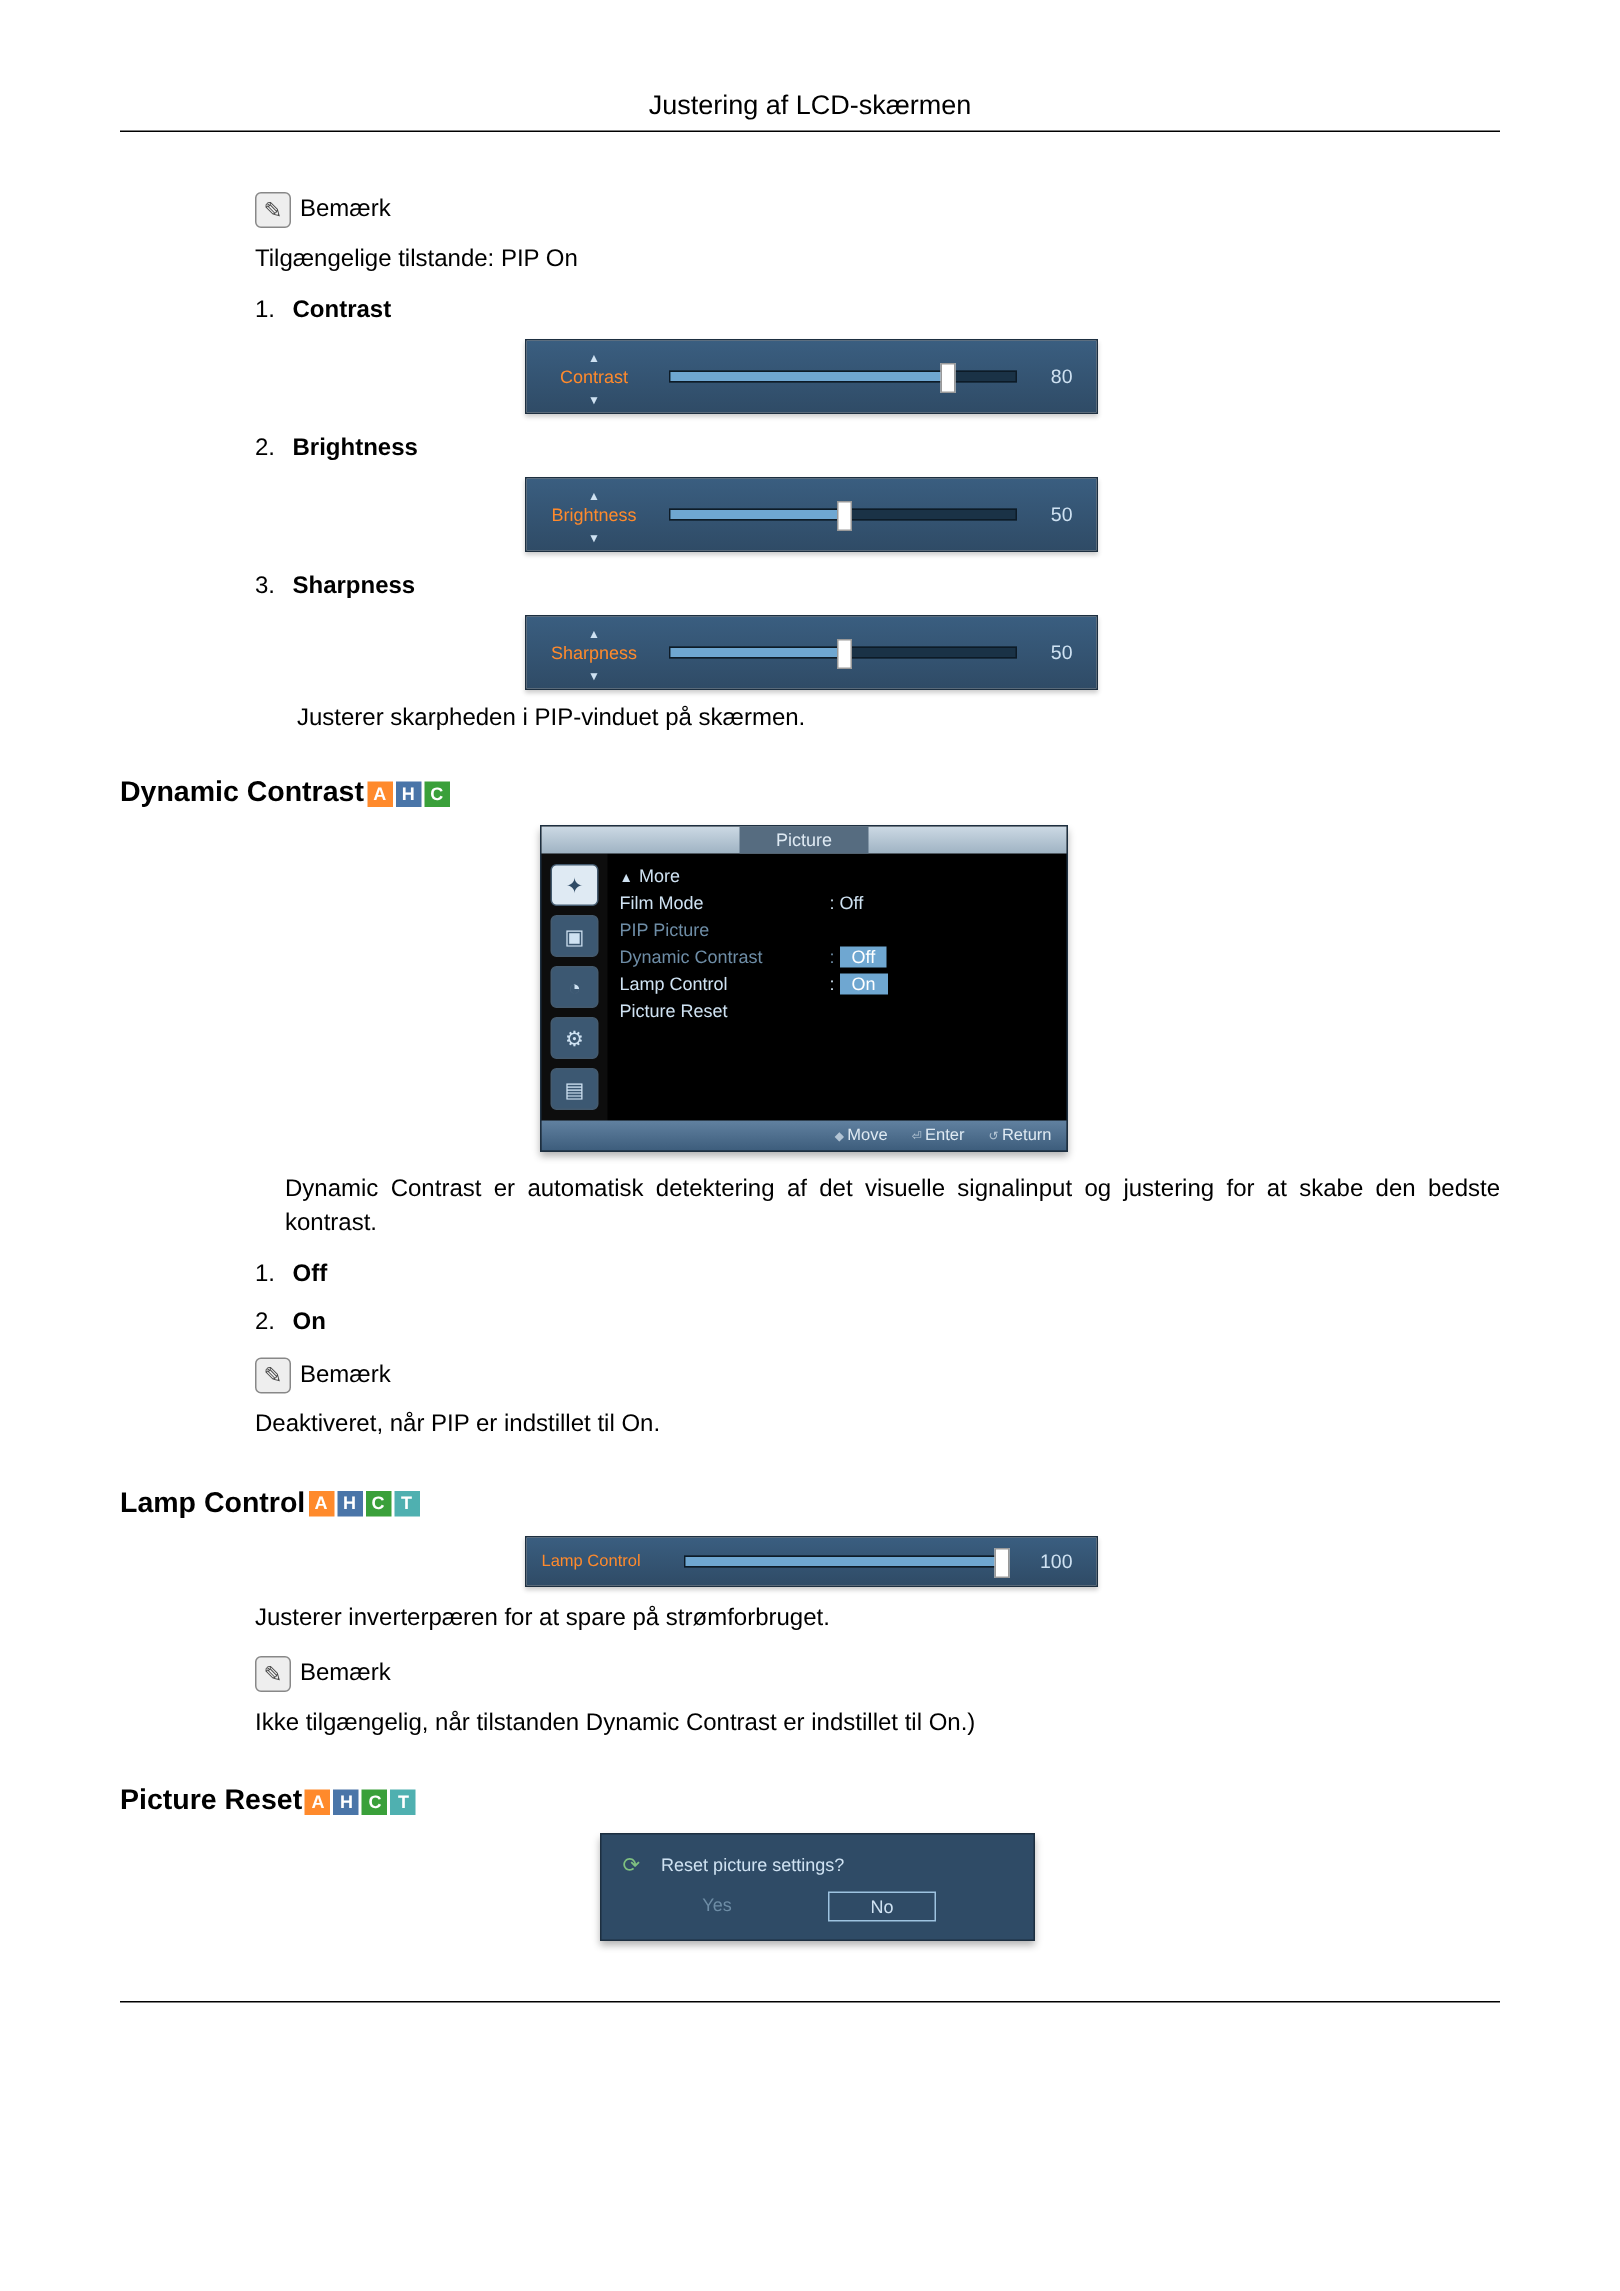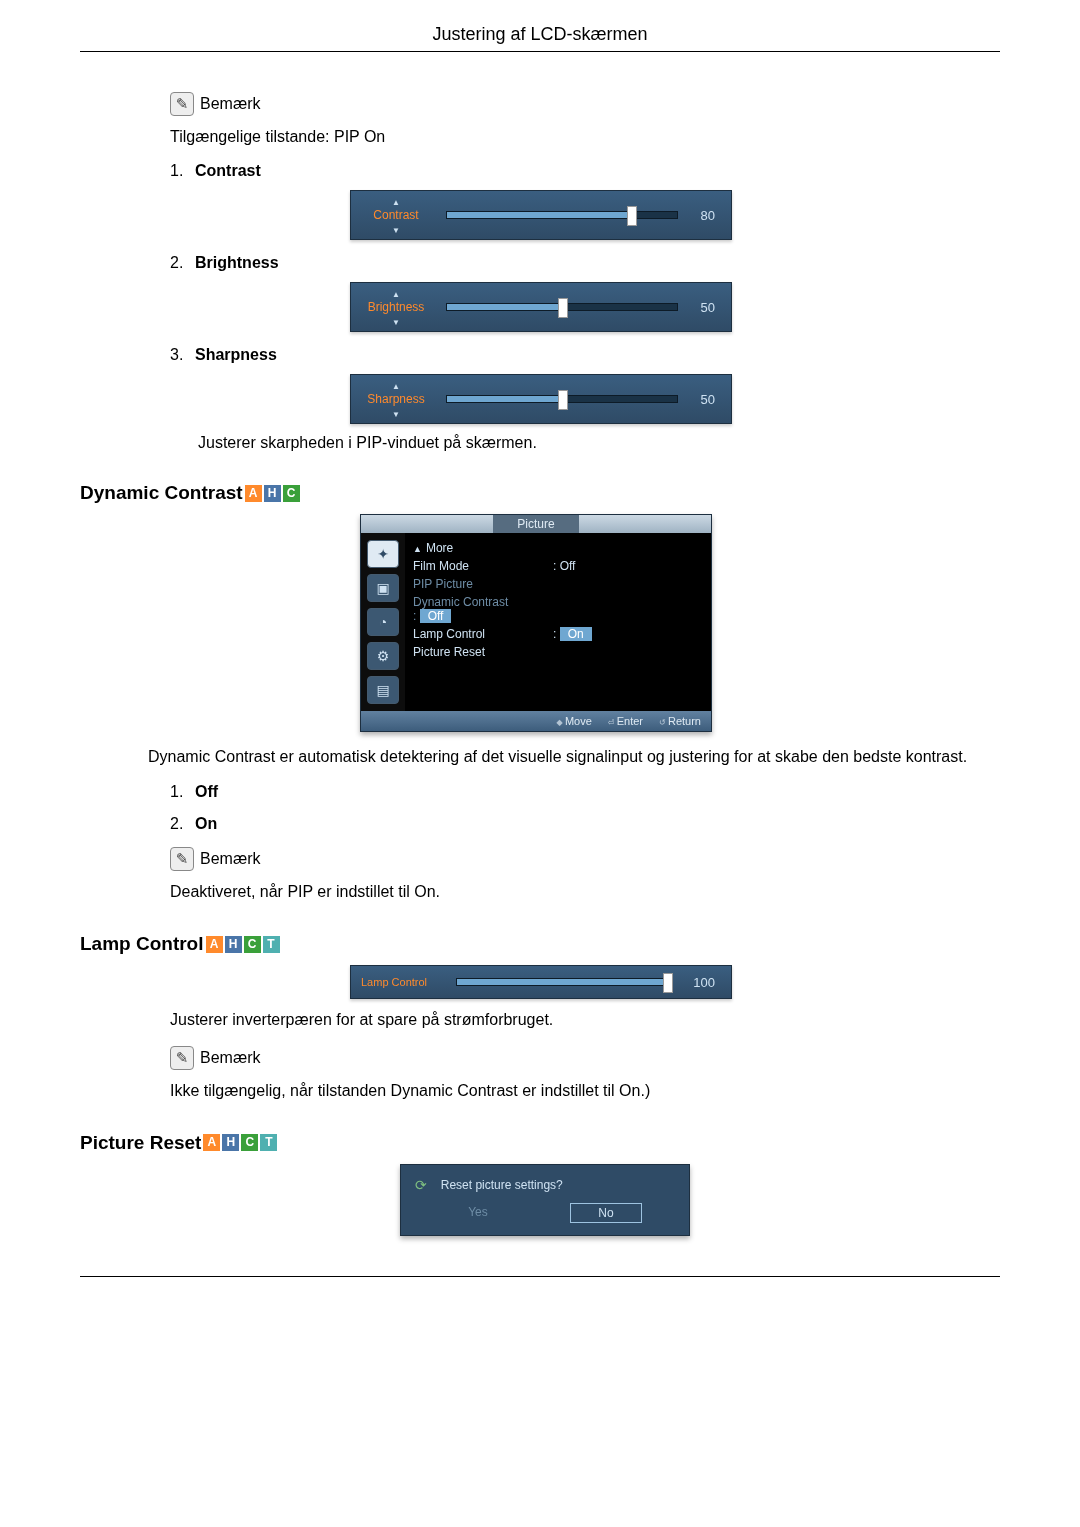--- a/index.html
+++ b/index.html
@@ -6,21 +6,21 @@
     margin: 0;
     padding: 0;
     background: #fff;
     font-family: Arial, Helvetica, sans-serif;
     font-size: 16px;
     color: #000;
   }
   .page {
     width: 920px;
     margin: 0 auto;
-    padding: 24px 80px 50px 80px;
+    padding: 60px 80px 50px 80px;
     box-sizing: content-box;
   }
   .header-title {
     text-align: center;
     font-size: 18px;
     padding-bottom: 6px;
     border-bottom: 1px solid #000;
     margin-bottom: 40px;
   }
   .note-row {
@@ -198,21 +198,21 @@
   .menu-list {
     flex: 1;
     padding: 6px 0;
   }
   .menu-row {
     display: flex;
     padding: 2px 8px;
   }
   .menu-row .k { width: 140px; }
   .menu-row .v { flex: 1; }
-  .menu-row.dim { color: #6e8da6; flex-direction: column; }
+  .menu-row.dim { color: #6e8da6; }
   .menu-row.sel .v span{
     background:#6fa7d1;
     color:#fff;
     padding:0 8px;
   }
   .menu-row .arrow { color:#cfe2f2; margin-right:4px; font-size:9px;}
   .menu-bottom {
     background: linear-gradient(#6181a0, #3d5d7c);
     height: 20px;
     display: flex;
@@ -222,21 +222,21 @@
     font-size: 11px;
     gap: 16px;
     color: #dfeaf3;
   }
   .menu-bottom span::before{ content:"◆ "; font-size:8px; opacity:.7;}
   .menu-bottom span:nth-child(2)::before{ content:"⏎ ";}
   .menu-bottom span:nth-child(3)::before{ content:"↺ ";}
 
   .justify {
     text-align: justify;
-    margin-left:68px;
+    margin-left:110px;
     margin-right:0;
   }
 
   
   .reset-dialog {
     margin: 10px 0 0 320px;
     width: 260px;
     background: #2f4b66;
     border: 1px solid #1d2f40;
     box-shadow: 0 3px 5px rgba(0,0,0,.3);
@@ -250,21 +250,20 @@
     align-items:center;
   }
   .reset-q::before{
     content:"⟳";
     color:#7fc080;
     margin-right:14px;
     font-size:14px;
   }
   .reset-btns {
     display: flex;
-    gap: 18px;
     padding-left: 28px;
   }
   .reset-btns span {
     display:inline-block;
     width: 70px;
     text-align:center;
     padding:2px 0;
   }
   .reset-btns span:first-child { color:#6e8da6;}
   .reset-btns span:last-child {

